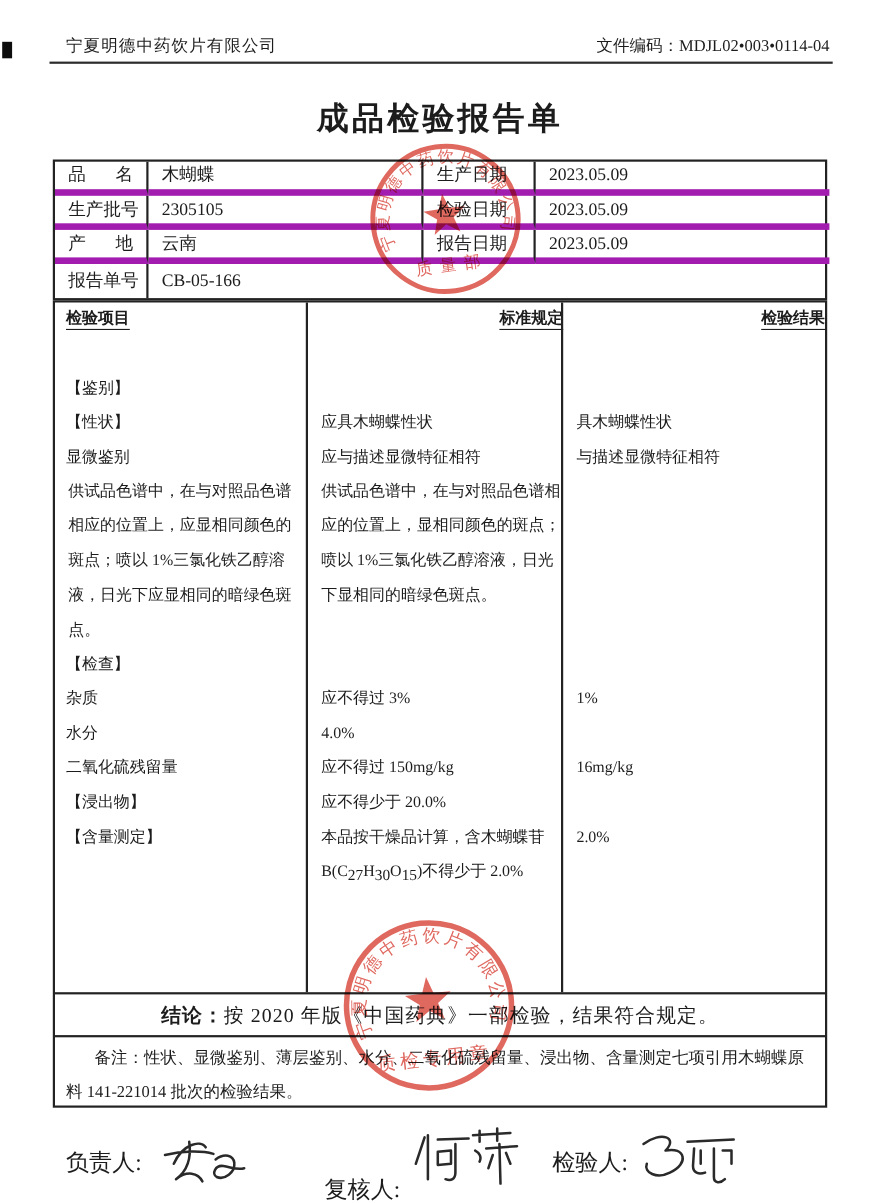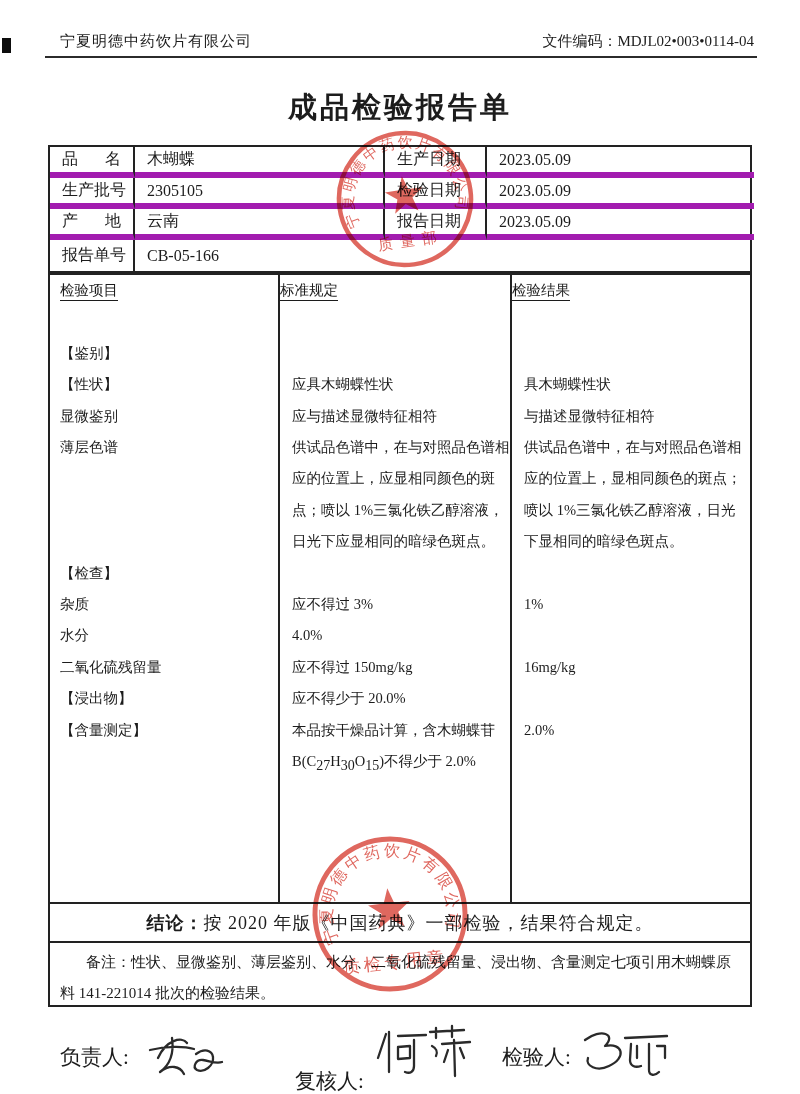--- a/index.html
+++ b/index.html
@@ -30,22 +30,22 @@
   .ic.span3{grid-column:2 / 5;}
   
   .big-table{position:absolute;left:48px;top:273px;width:704px;height:734px;
     border:2px solid #222;box-sizing:border-box;font-size:14.5px;}
   .cols{position:relative;height:627px;border-bottom:2px solid #222;box-sizing:content-box;}
   .vline{position:absolute;top:0;bottom:0;width:2px;background:#222;}
   .vline.v1{left:228px;} .vline.v2{left:460px;}
   .trow{display:grid;grid-template-columns:230px 232px 238px;line-height:31.4px;}
   .tc-item{padding-left:10px;} .tc-std{padding-left:12px;padding-right:2px;} .tc-res{padding-left:12px;padding-right:2px;}
   .thead .tc-item span,.thead .tc-std span,.thead .tc-res span{
-    text-decoration:underline;text-underline-offset:5px;}
-  .thead .tc-std,.thead .tc-res{text-align:left;padding:0;}
+    text-decoration:underline;text-underline-offset:5px;font-weight:bold;}
+  .thead .tc-std,.thead .tc-res{text-align:right;padding:0;}
   .spacer{height:31.4px;}
   sub{font-size:14px;}
   
   .conclusion{height:39px;border-bottom:2px solid #222;box-sizing:border-box;
     display:flex;align-items:center;justify-content:center;font-size:18px;letter-spacing:1px;}
   .conclusion b{font-weight:bold;}
   .notes{padding:4px 10px 0 10px;font-size:15px;line-height:31px;text-indent:26px;}
   
   .foot-label{position:absolute;top:1043px;font-size:21px;}
   .fl1{left:60px;} .fl2{left:295px;margin-top:24px;} .fl3{left:502px;}
@@ -121,21 +121,20 @@
         <div class="tc-item">【性状】</div>
         <div class="tc-std">应具木蝴蝶性状</div>
         <div class="tc-res">具木蝴蝶性状</div>
       </div>
       <div class="trow">
         <div class="tc-item">显微鉴别</div>
         <div class="tc-std">应与描述显微特征相符</div>
         <div class="tc-res">与描述显微特征相符</div>
       </div>
       <div class="trow">
-        <div class="tc-item">薄层色谱</div>
         <div class="tc-std">供试品色谱中，在与对照品色谱相应的位置上，应显相同颜色的斑点；喷以 1%三氯化铁乙醇溶液，日光下应显相同的暗绿色斑点。</div>
         <div class="tc-res">供试品色谱中，在与对照品色谱相应的位置上，显相同颜色的斑点；喷以 1%三氯化铁乙醇溶液，日光下显相同的暗绿色斑点。</div>
       </div>
       <div class="trow">
         <div class="tc-item">【检查】</div>
         <div class="tc-std"></div>
         <div class="tc-res"></div>
       </div>
       <div class="trow">
         <div class="tc-item">杂质</div>

